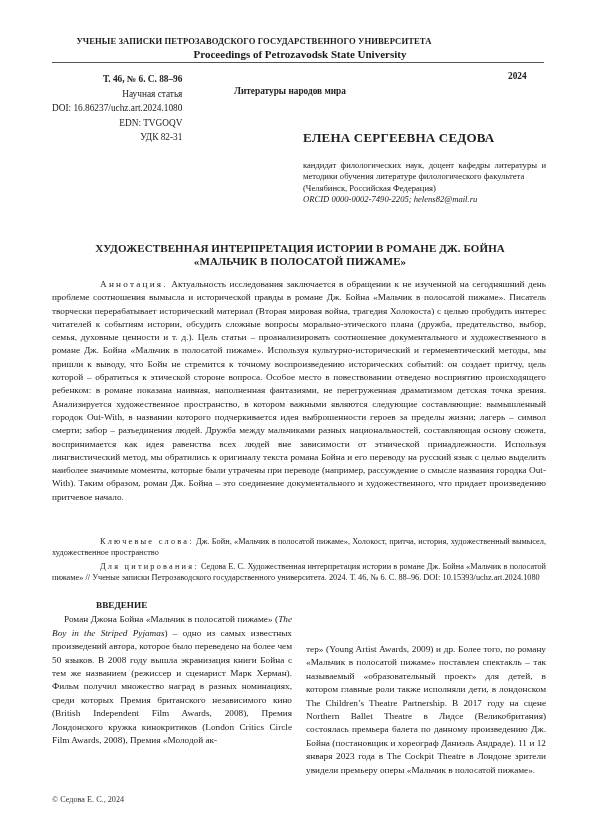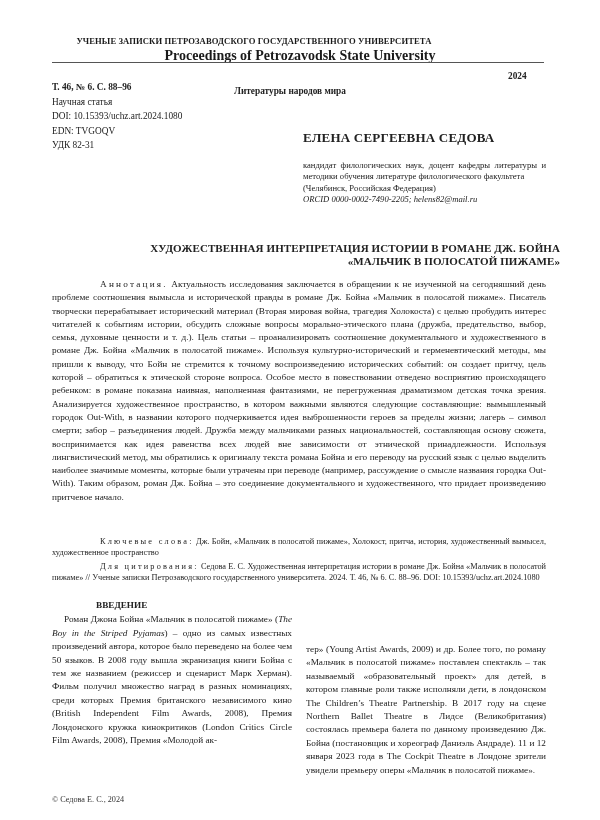--- a/index.html
+++ b/index.html
@@ -8,38 +8,38 @@
     font-family: "Liberation Serif", "DejaVu Serif", serif;
     color: #222222;
   }
   .page { position: absolute; left: 0; top: 0; width: 600px; height: 820px; }
   .journal-title {
     position: absolute; left: 0; top: 36px; width: 508px; text-align: center;
     font-size: 8.6px; font-weight: bold; letter-spacing: 0.1px; color: #1a1a1a;
   }
   .journal-subtitle {
     position: absolute; left: 0; top: 48px; width: 600px; text-align: center;
-    font-size: 14px; font-weight: bold; color: #1a1a1a;
+    font-size: 11px; font-weight: bold; color: #1a1a1a;
   }
   .header-rule {
     position: absolute; left: 52px; top: 62px; width: 492px; height: 0;
     border-top: 1px solid #555555;
   }
-  .meta { position: absolute; left: 52px; top: 80px; font-size: 9.3px; line-height: 14.6px; }
+  .meta { position: absolute; left: 52px; top: 72px; font-size: 9.3px; line-height: 14.6px; text-align: right; }
   .meta .vol { font-weight: bold; }
   .year { position: absolute; left: 508px; top: 71px; width: 36px; font-size: 9.3px; font-weight: bold; }
   .rubric { position: absolute; left: 234px; top: 86px; font-size: 9.3px; font-weight: bold; }
 
   .author-block { position: absolute; left: 303px; top: 132px; width: 243px; font-size: 8.6px; line-height: 11.6px; }
   .author-name { text-align: left; font-weight: bold; font-size: 13px; letter-spacing: 0.2px; margin-bottom: 1px; }
   .author-line { text-align: justify; text-align-last: left; margin-top: 16px; }
   .author-orcid { font-style: italic; }
 
   .article-title {
-    position: absolute; left: 40px; top: 242px; width: 520px; text-align: right;
+    position: absolute; left: 40px; top: 242px; width: 520px; text-align: center;
     font-size: 11px; font-weight: bold; line-height: 13.4px; letter-spacing: 0.1px;
   }
 
   .abstract {
     position: absolute; left: 52px; top: 278px; width: 494px;
     font-size: 9.25px; line-height: 13.3px; text-align: justify;
   }
   .spaced { letter-spacing: 2.2px; margin-left: 48px; }
   .keywords, .citation {
     position: absolute; left: 52px; width: 494px; font-size: 8.3px; line-height: 10.8px; text-align: justify;
@@ -59,21 +59,21 @@
 <body>
 
 <div class="page">
   <div class="journal-title">УЧЕНЫЕ ЗАПИСКИ ПЕТРОЗАВОДСКОГО ГОСУДАРСТВЕННОГО УНИВЕРСИТЕТА</div>
   <div class="journal-subtitle">Proceedings of Petrozavodsk State University</div>
   <div class="header-rule"></div>
 
   <div class="meta">
     <div class="vol">Т. 46, № 6. С. 88–96</div>
     <div>Научная статья</div>
-    <div>DOI: 10.15393/uchz.art.2024.1080</div>
+    <div>DOI: 16.86237/uchz.art.2024.1080</div>
     <div>EDN: TVGOQV</div>
     <div>УДК 82-31</div>
   </div>
   <div class="year">2024</div>
   <div class="rubric">Литературы народов мира</div>
 
   <div class="author-block">
     <div class="author-name">ЕЛЕНА СЕРГЕЕВНА СЕДОВА</div>
     <div class="author-line">кандидат филологических наук, доцент кафедры литературы и методики обучения литературе филологического факультета</div>
     <div>(Челябинск, Российская Федерация)</div>

